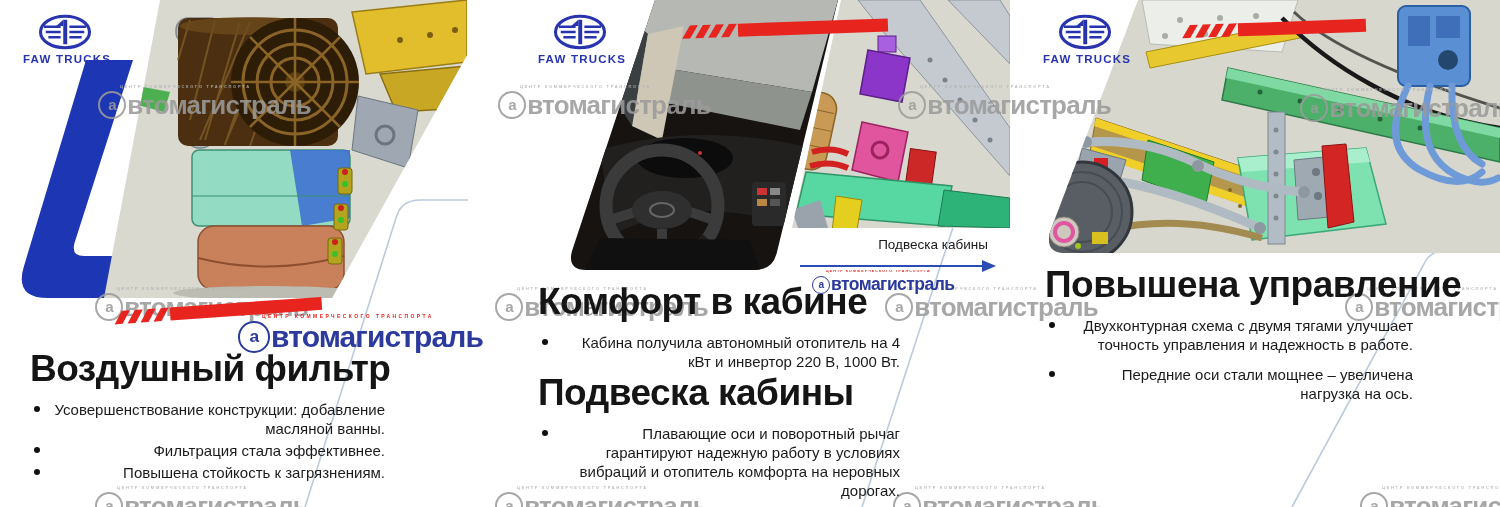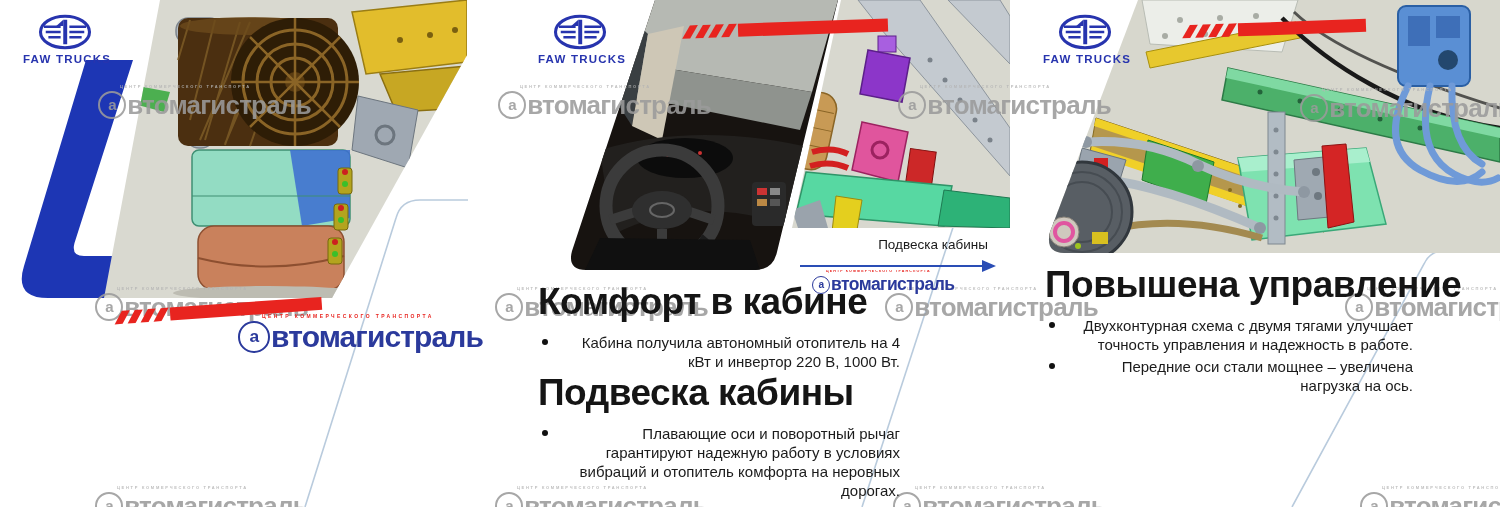--- a/index.html
+++ b/index.html
@@ -417,35 +417,43 @@
     <span class="word">
         <i class="circ">
           <b>а</b>
         </i>
         <span>втомагистраль</span>
       </span>
   </div>
 
   <div class="img-label" style="left:858px;top:237px;width:150px">Подвеска кабины</div>
 
+  <div class="txt" style="left:30px;top:350px;width:420px">
+    <h1>Воздушный фильтр</h1>
+    <ul style="width:355px">
+      <li>Усовершенствование конструкции: добавление масляной ванны.</li>
+      <li>Фильтрация стала эффективнее.</li>
+      <li>Повышена стойкость к загрязнениям.</li>
+    </ul>
+  </div>
 
   <div class="txt" style="left:538px;top:283px;width:440px">
     <h1>Комфорт в кабине</h1>
     <ul style="width:362px">
       <li>Кабина получила автономный отопитель на 4 кВт и инвертор 220 В, 1000 Вт.</li>
     </ul>
     <h1 class="sec2">Подвеска кабины</h1>
     <ul style="width:362px;margin-top:11px">
       <li>Плавающие оси и поворотный рычаг гарантируют надежную работу в условиях вибраций и отопитель комфорта на неровных дорогах.</li>
     </ul>
   </div>
 
   <div class="txt" style="left:1045px;top:266px;width:450px">
     <h1>Повышена управление</h1>
     <ul style="width:368px">
       <li>Двухконтурная схема с двумя тягами улучшает точность управления и надежность в работе.</li>
     </ul>
-    <ul style="width:368px;margin-top:3px">
+    <ul style="width:368px;margin-top:11px">
       <li>Передние оси стали мощнее – увеличена нагрузка на ось.</li>
     </ul>
   </div>
 
 </div>
 
 </body></html>

